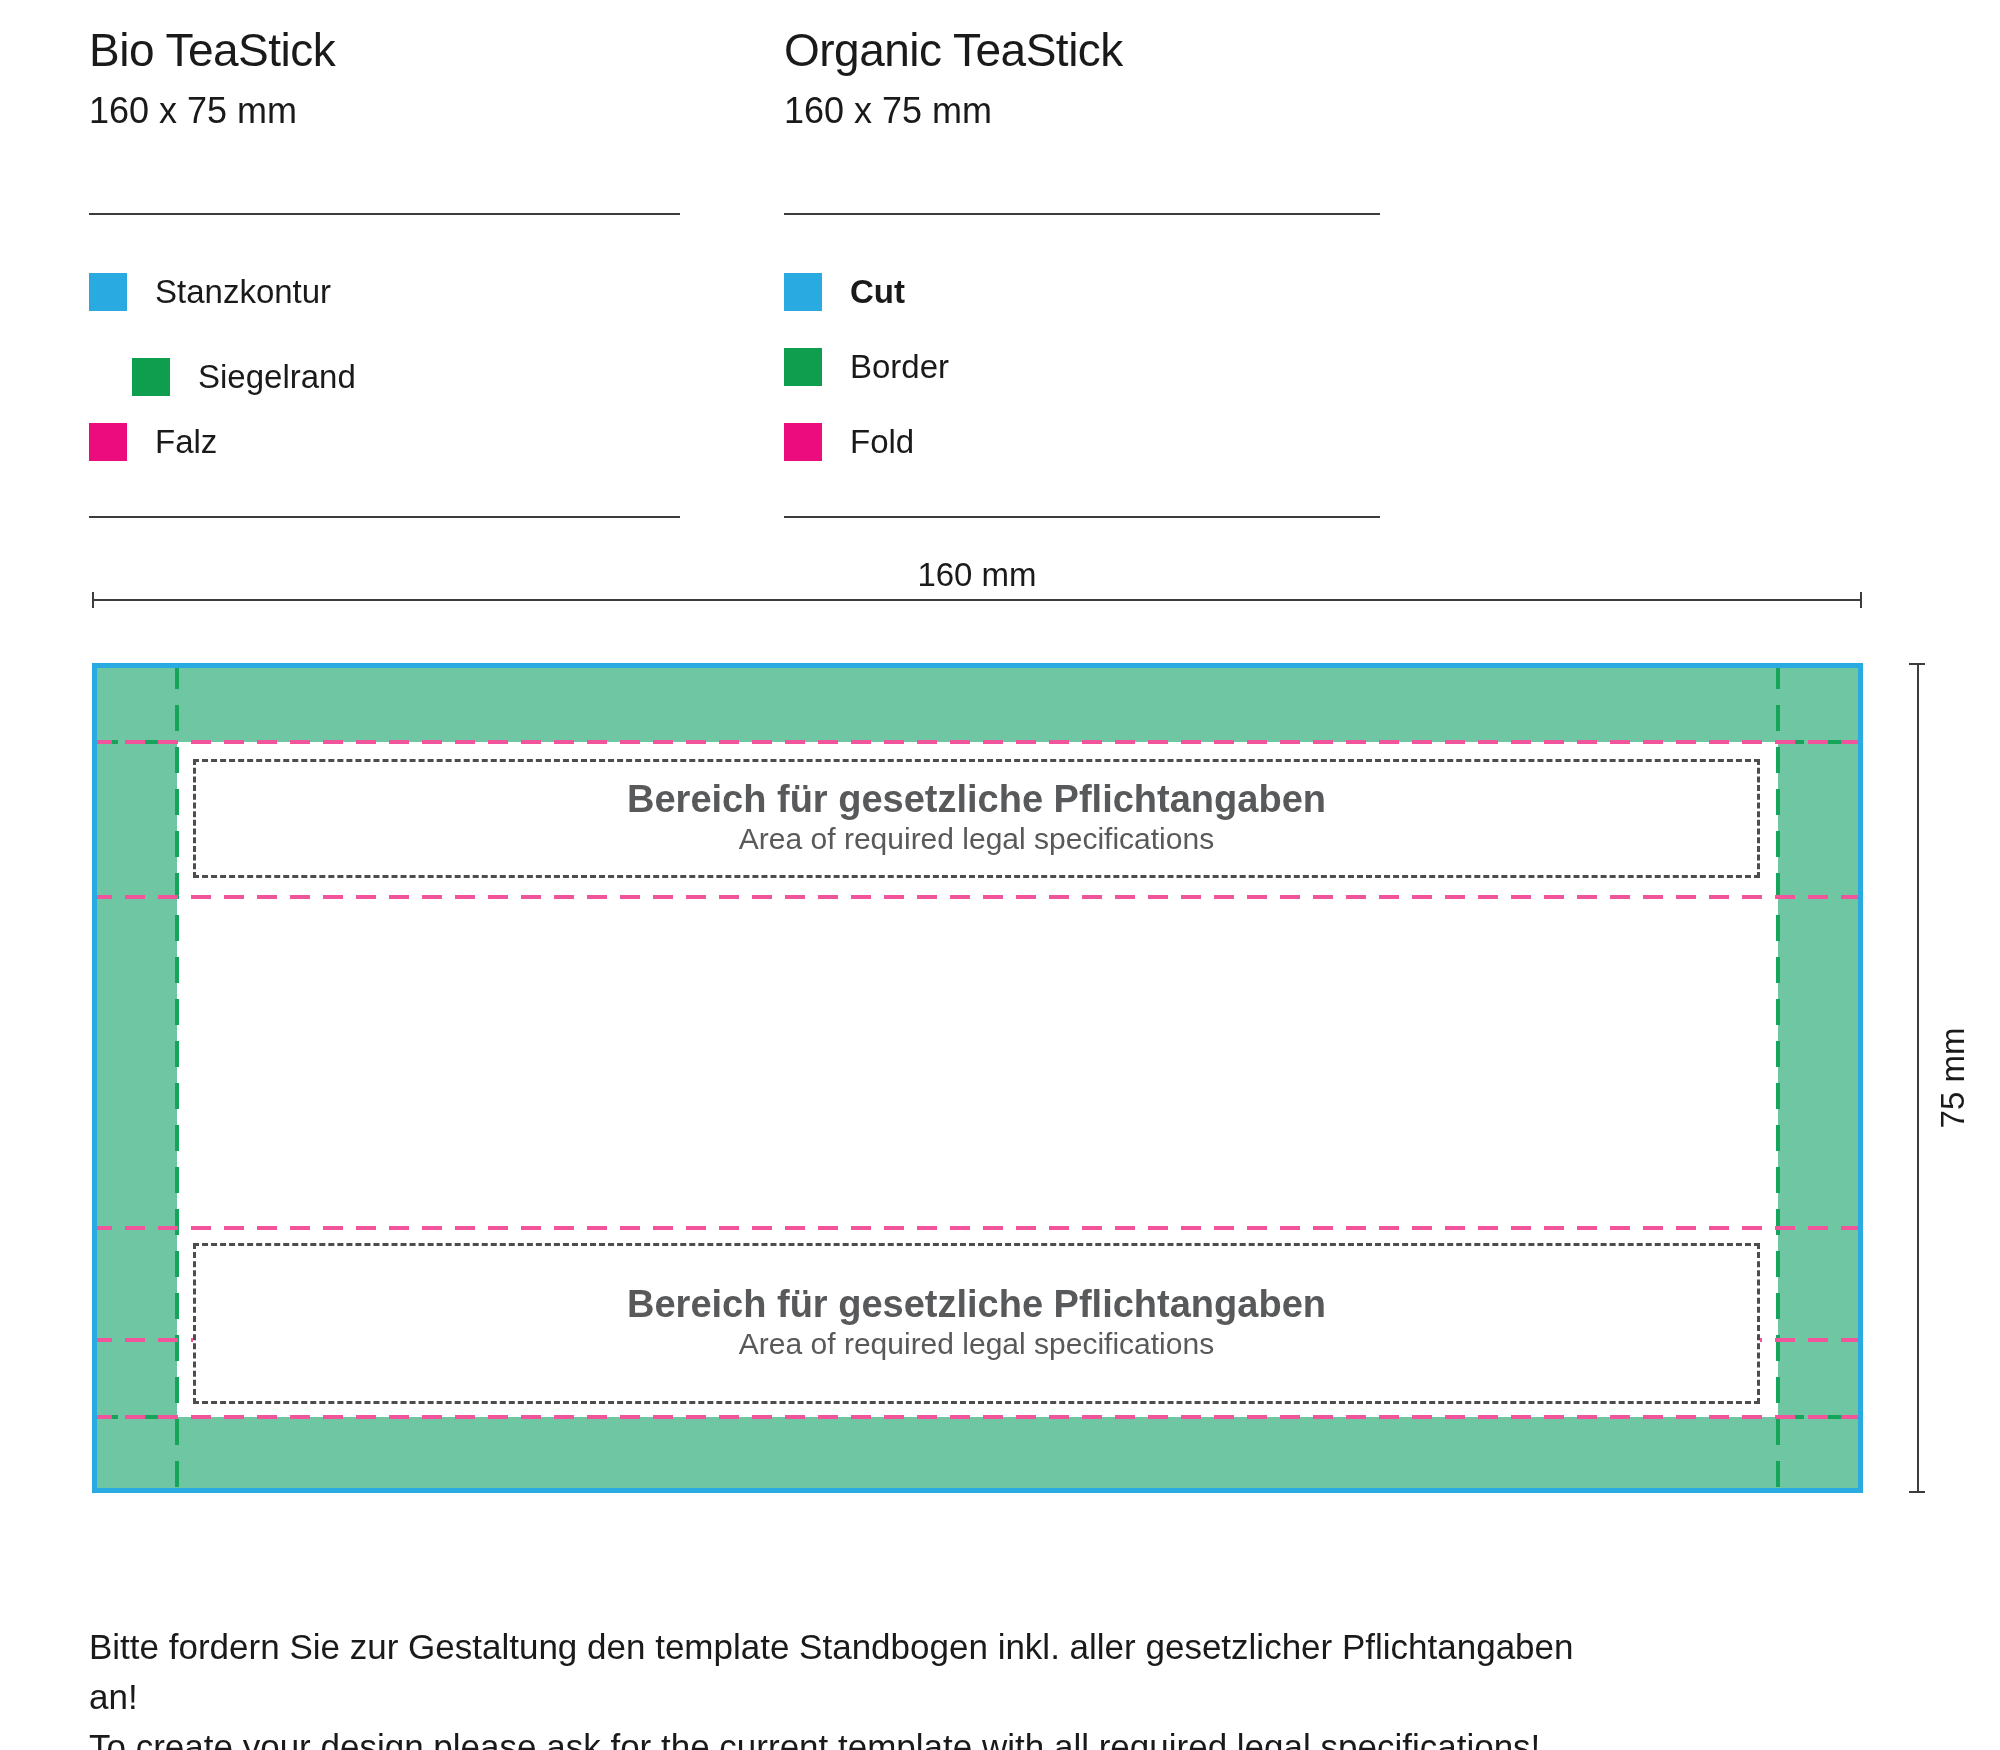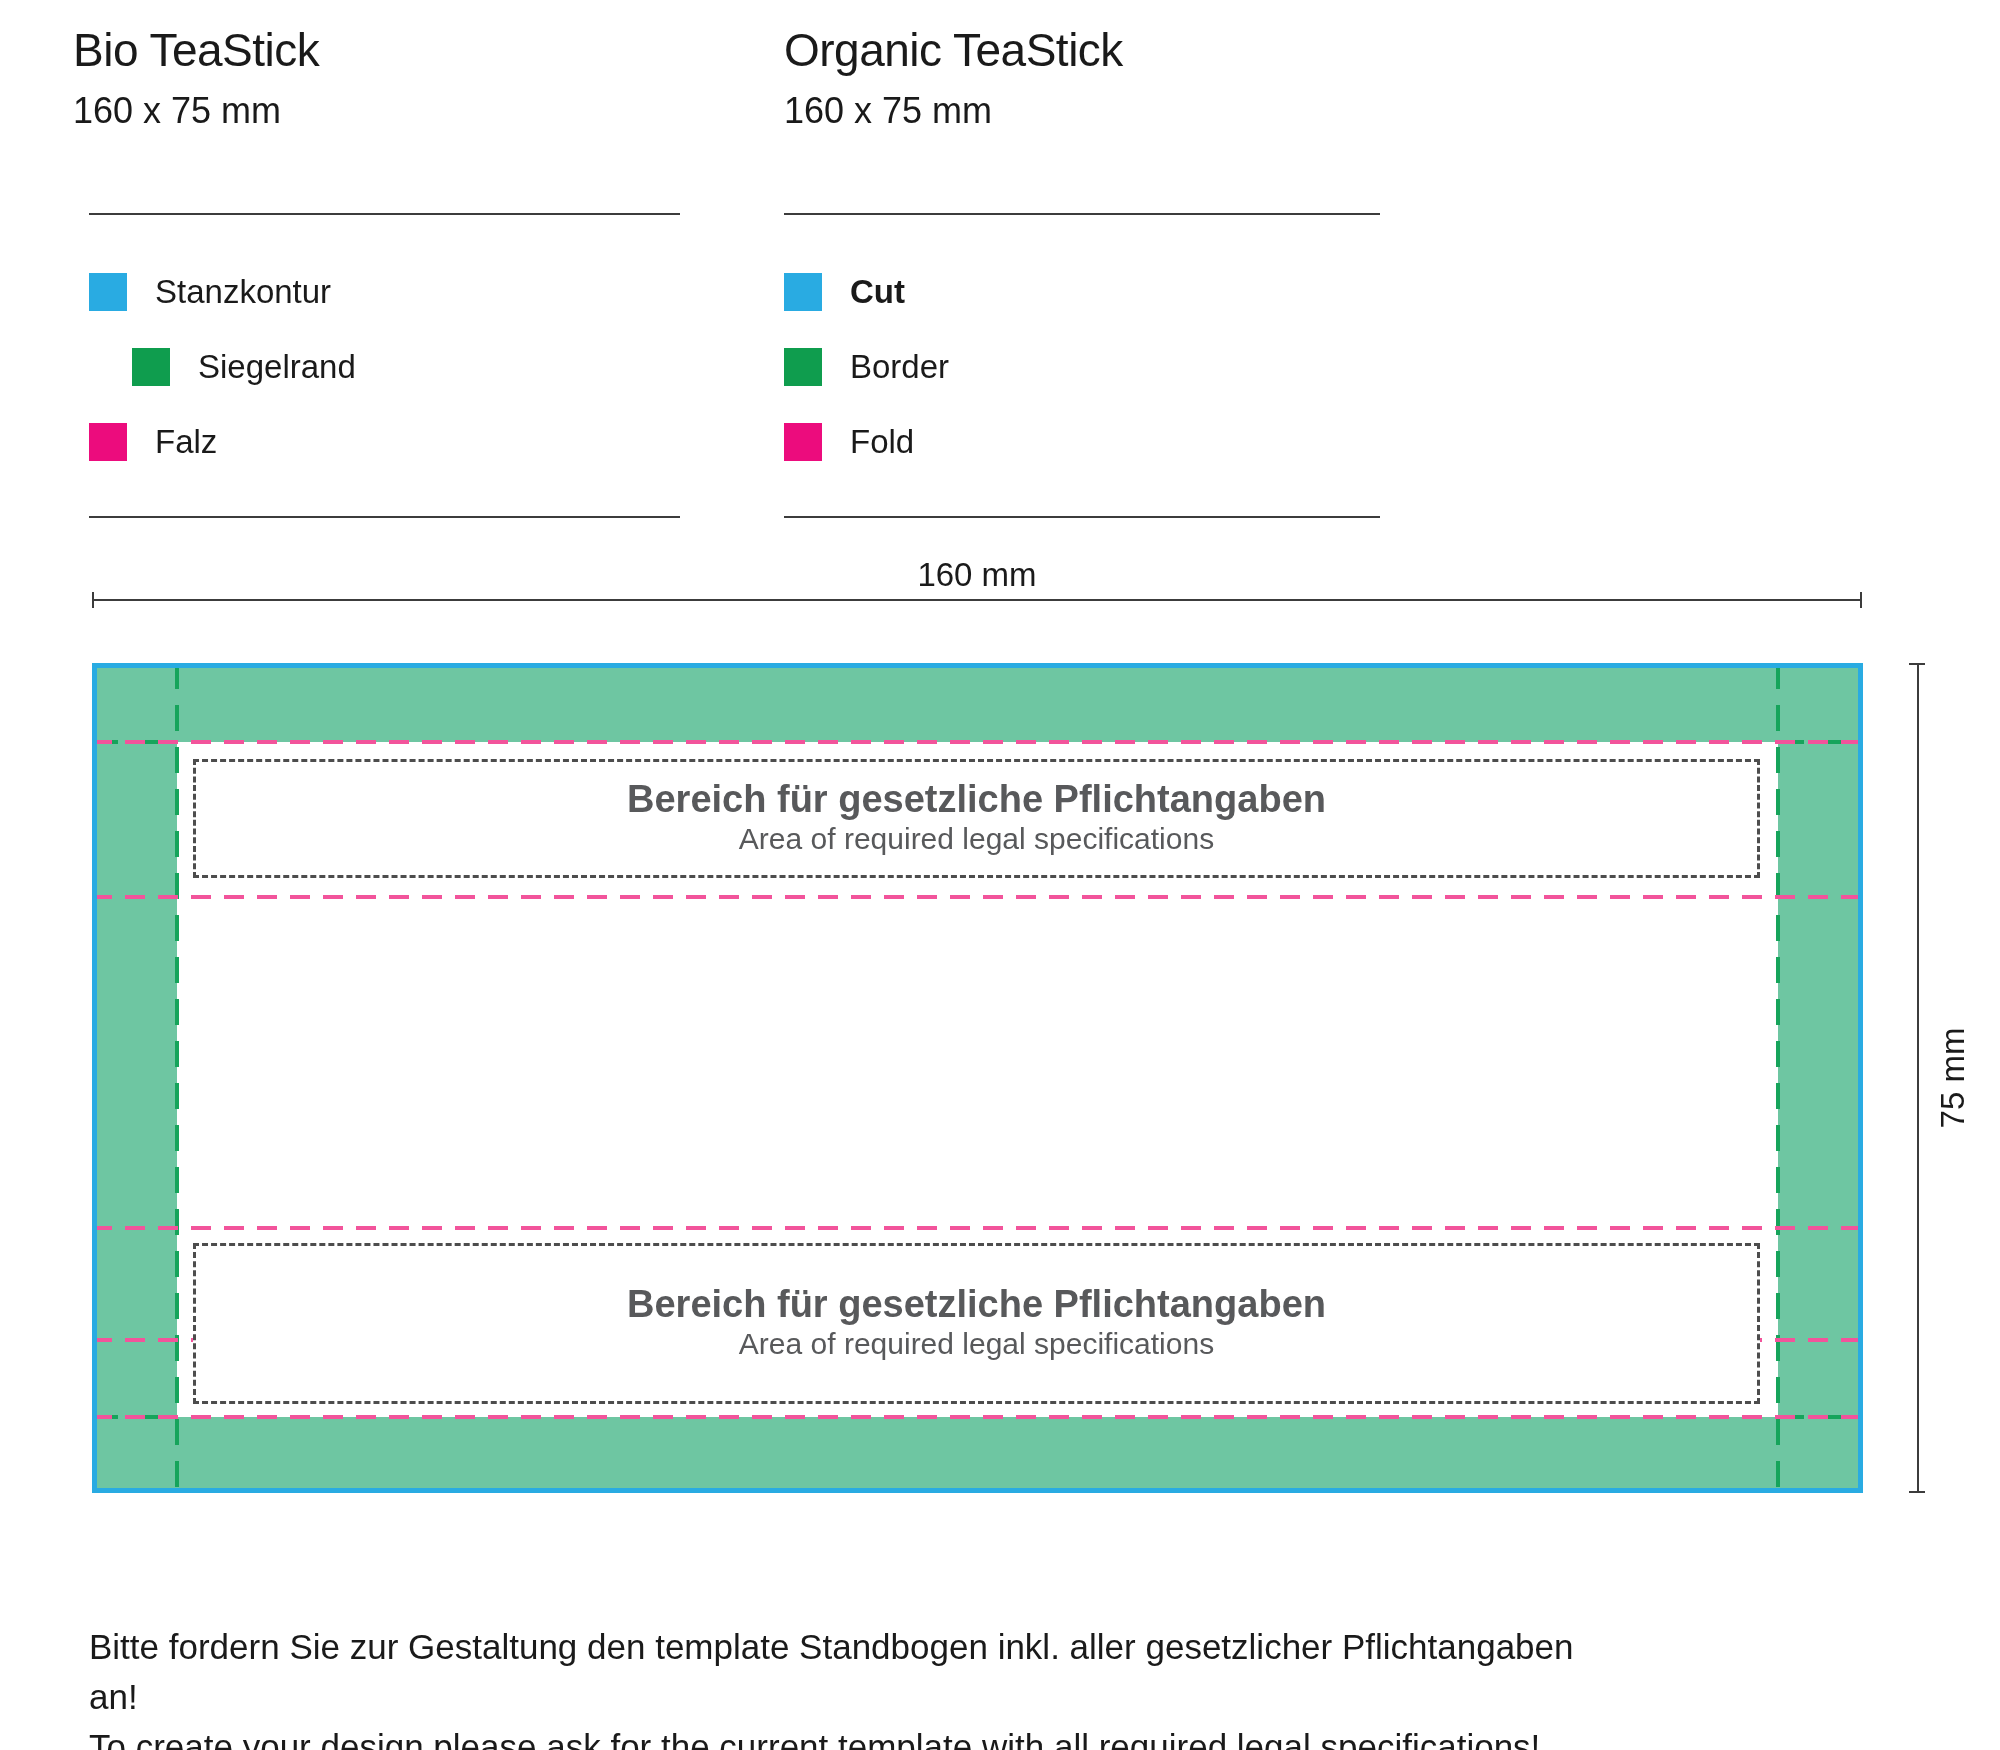--- a/index.html
+++ b/index.html
@@ -41,31 +41,31 @@
   .cut-border{left:0;top:0;right:0;bottom:0;border:5px solid var(--cut);box-sizing:border-box;pointer-events:none;}
 
   
   .footer-note{font-size:35px;line-height:50px;color:var(--ink);}
 </style>
 </head>
 <body>
 
 <div class="stage">
 
-  <div class="abs" style="left:73px;top:24px;">
+  <div class="abs" style="left:89px;top:24px;">
     <div class="panel-title">Bio TeaStick</div>
     <div class="panel-size" style="margin-top:14px;">160 x 75 mm</div>
   </div>
   <div class="abs rule" style="left:89px;top:213px;width:591px;"></div>
 
   <div class="abs legend-row" style="left:89px;top:273px;">
     <span class="swatch" style="background: rgb(41, 171, 226);"></span>
     <span class="legend-label">Stanzkontur</span>
   </div>
-  <div class="abs legend-row" style="left:89px;top:348px;padding-left:43px;">
+  <div class="abs legend-row" style="left:89px;top:358px;padding-left:43px;">
     <span class="swatch" style="background: rgb(15, 157, 78);"></span>
     <span class="legend-label">Siegelrand</span>
   </div>
   <div class="abs legend-row" style="left:89px;top:423px;">
     <span class="swatch" style="background: rgb(236, 12, 125);"></span>
     <span class="legend-label">Falz</span>
   </div>
   <div class="abs rule" style="left:89px;top:516px;width:591px;"></div>
 
   <div class="abs" style="left:784px;top:24px;">

